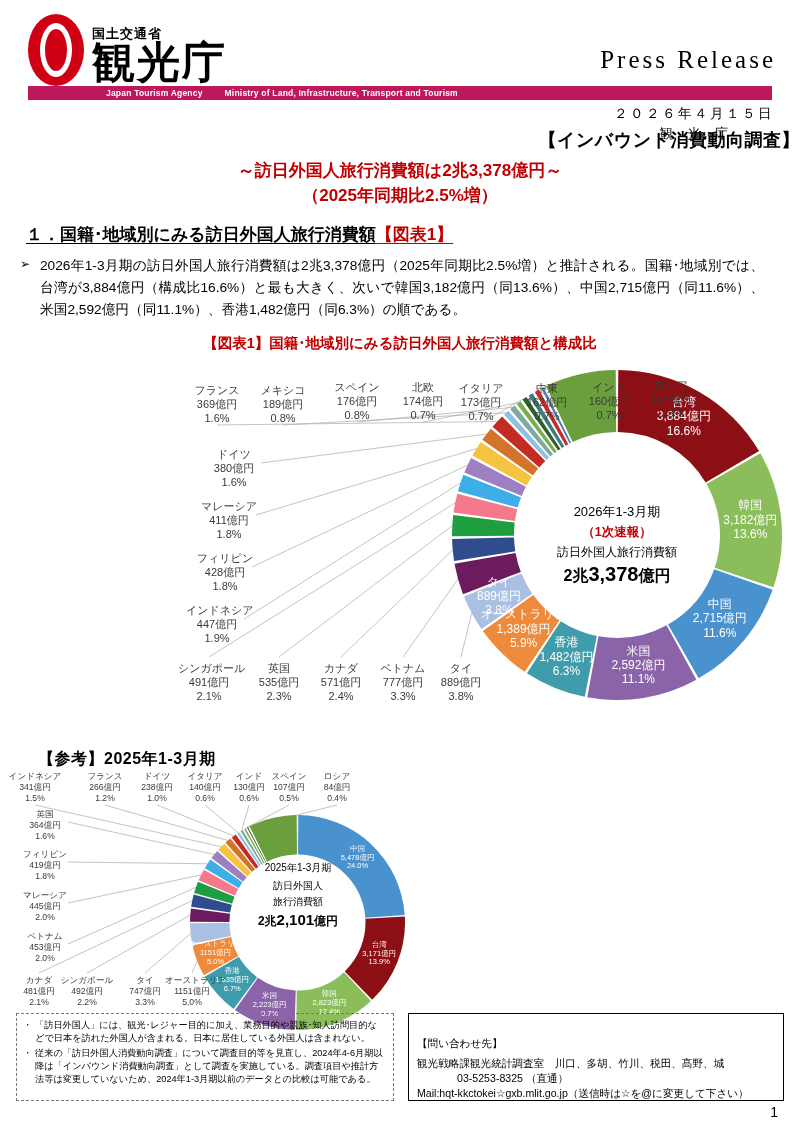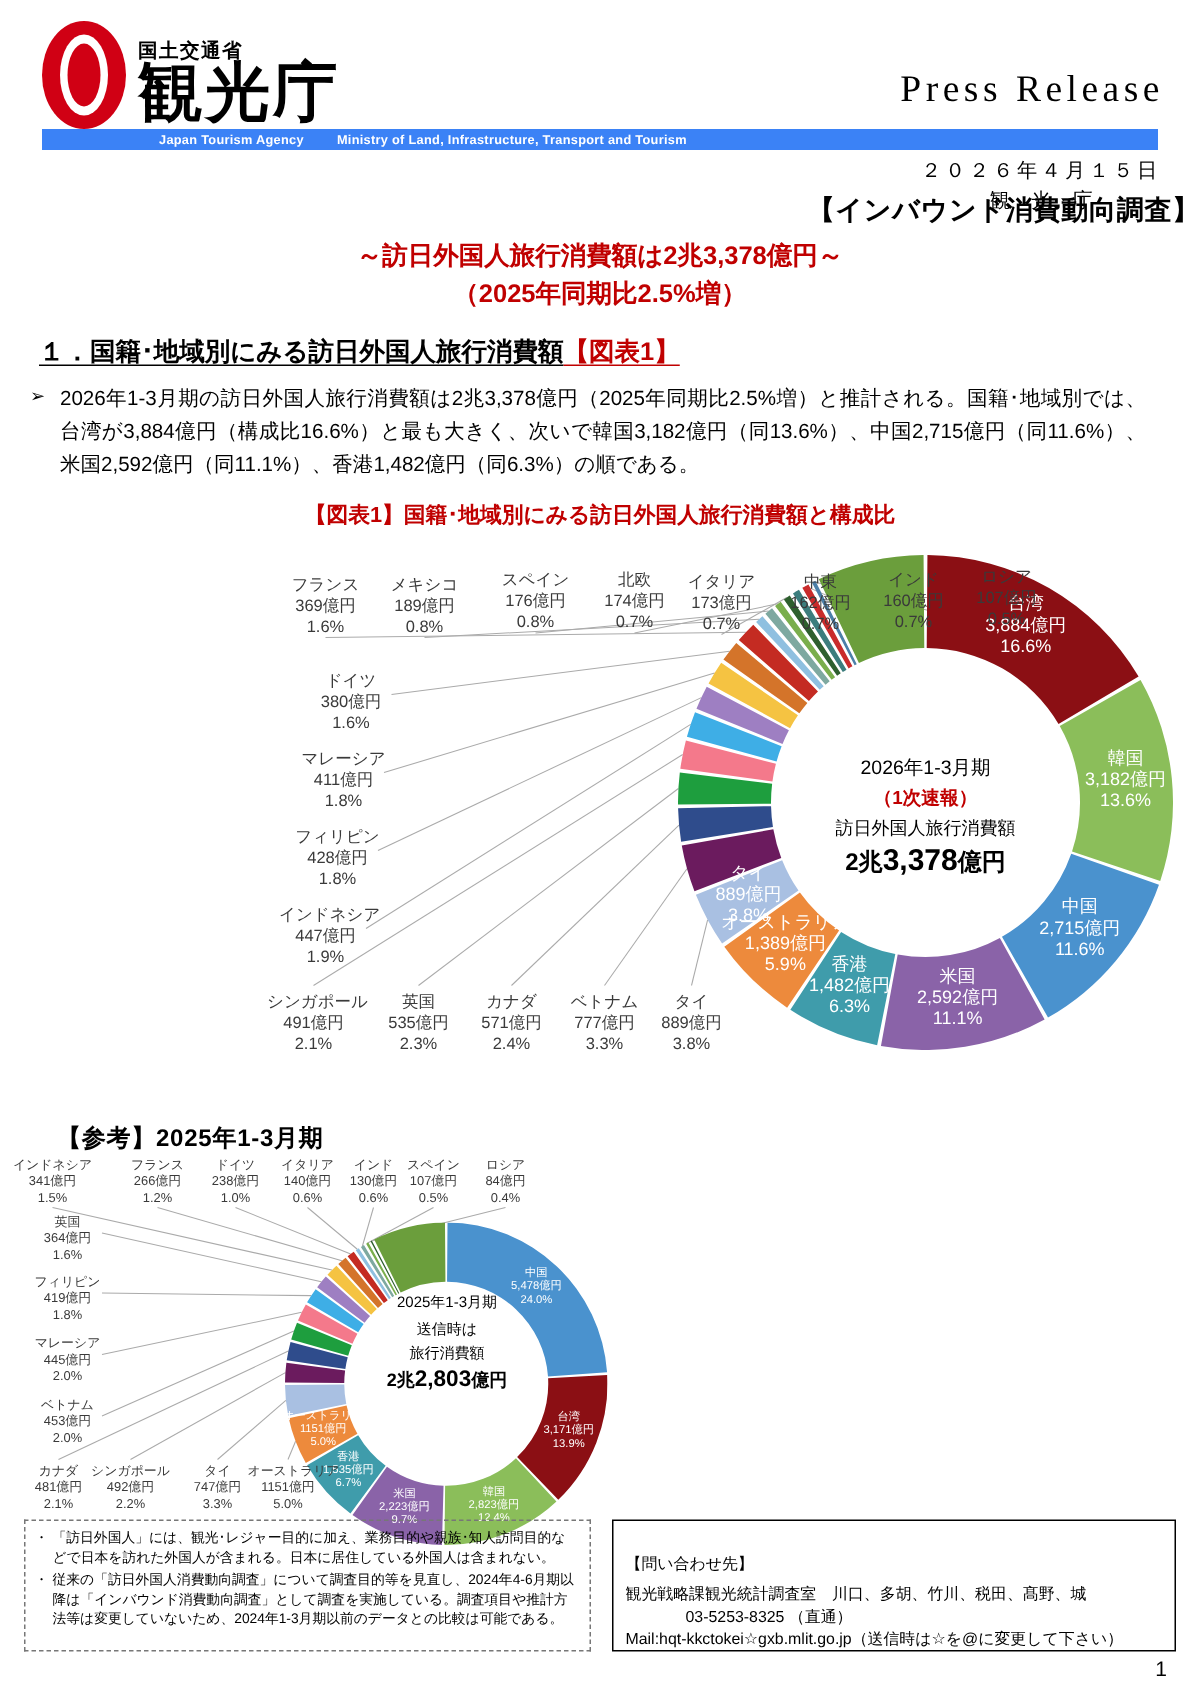--- a/index.html
+++ b/index.html
@@ -29,21 +29,21 @@
     position: absolute; left: 17px; top: 15px; width: 22px; height: 42px;
     border-radius: 50%; background: #d00014;
   }
   .logo-txt { padding-bottom: 2px; }
   .logo-min { font-size: 13px; letter-spacing: 1px; font-weight: 600; line-height: 1.1; }
   .logo-big { font-size: 43px; font-weight: 700; letter-spacing: 2px; line-height: 1.0; }
   .press { position: absolute; right: 24px; top: 46px; font-size: 25px; letter-spacing: 3px;
            font-family: "Liberation Serif", serif; }
   .redbar {
     position: absolute; left: 28px; top: 86px; width: 744px; height: 14px;
-    background: #3b82f6; color: #fff; font-size: 8.5px; font-weight: 700;
+    background: #be185d; color: #fff; font-size: 8.5px; font-weight: 700;
     display: flex; align-items: center; padding-left: 78px; letter-spacing: .2px;
   }
   .redbar span.sep { display: inline-block; width: 22px; }
 
   
   .datebox { position: absolute; right: 26px; top: 104px; text-align: center; font-size: 13.5px;
              letter-spacing: 2.5px; line-height: 1.45; }
   .datebox .agency { letter-spacing: 14px; padding-left: 14px; }
 
   
@@ -335,23 +335,23 @@
           <path d="M59.44979827785459 11.336451217412247 A107.5 107.5 0 0 1 106.65570565446376 0.0033155531851036812 L106.96593473956777 39.50209728015429 A68 68 0 0 0 77.10545379436383 46.67096449101426 Z" fill="#6B9E3C"></path>
           <text x="167.56900854524244" y="35.658002943771145" text-anchor="middle" font-size="7.5" fill="#ffffff" font-family="&quot;Liberation Sans&quot;, sans-serif"><tspan x="167.56900854524244">中国</tspan><tspan x="167.56900854524244" dy="8.85">5,478億円</tspan><tspan x="167.56900854524244" dy="8.85">24.0%</tspan></text>
           <text x="189.18896649601112" y="131.67145460598687" text-anchor="middle" font-size="7.5" fill="#ffffff" font-family="&quot;Liberation Sans&quot;, sans-serif"><tspan x="189.18896649601112">台湾</tspan><tspan x="189.18896649601112" dy="8.85">3,171億円</tspan><tspan x="189.18896649601112" dy="8.85">13.9%</tspan></text>
           <text x="139.28966342832382" y="181.41424011820806" text-anchor="middle" font-size="7.5" fill="#ffffff" font-family="&quot;Liberation Sans&quot;, sans-serif"><tspan x="139.28966342832382">韓国</tspan><tspan x="139.28966342832382" dy="8.85">2,823億円</tspan><tspan x="139.28966342832382" dy="8.85">12.4%</tspan></text>
           <text x="79.59842788120586" y="182.82094204827376" text-anchor="middle" font-size="7.5" fill="#ffffff" font-family="&quot;Liberation Sans&quot;, sans-serif"><tspan x="79.59842788120586">米国</tspan><tspan x="79.59842788120586" dy="8.85">2,223億円</tspan><tspan x="79.59842788120586" dy="8.85">9.7%</tspan></text>
           <text x="42.22758985943352" y="158.2728897697238" text-anchor="middle" font-size="7.5" fill="#ffffff" font-family="&quot;Liberation Sans&quot;, sans-serif"><tspan x="42.22758985943352">香港</tspan><tspan x="42.22758985943352" dy="8.85">1,535億円</tspan><tspan x="42.22758985943352" dy="8.85">6.7%</tspan></text>
           <text x="25.51263529943226" y="130.90014235708767" text-anchor="middle" font-size="7.5" fill="#ffffff" font-family="&quot;Liberation Sans&quot;, sans-serif"><tspan x="25.51263529943226">オーストラリア</tspan><tspan x="25.51263529943226" dy="8.85">1151億円</tspan><tspan x="25.51263529943226" dy="8.85">5.0%</tspan></text>
         </svg></div>
     <div class="center-txt" id="center2" style="left:228px; top:118px; width:140px;">
       <div style="font-size:10px; margin-bottom:4px;">2025年1-3月期</div>
-      <div style="font-size:10px; margin-bottom:2px;">送信時は</div>
+      <div style="font-size:10px; margin-bottom:2px;">訪日外国人</div>
       <div style="font-size:10px; margin-bottom:2px;">旅行消費額</div>
-      <div style="font-size:12px; font-weight:700;"><span>2兆</span><span style="font-size:15px;">2,803</span><span>億円</span></div>
+      <div style="font-size:12px; font-weight:700;"><span>2兆</span><span style="font-size:15px;">2,101</span><span>億円</span></div>
     </div>
   <div class="lbl xs" style="left: 60px; top: 232px; width: 54px;">
         <div>シンガポール</div>
         <div>492億円</div>
         <div>2.2%</div>
       </div>
       <div class="lbl xs" style="left: 12px; top: 232px; width: 54px;">
         <div>カナダ</div>
         <div>481億円</div>
         <div>2.1%</div>

